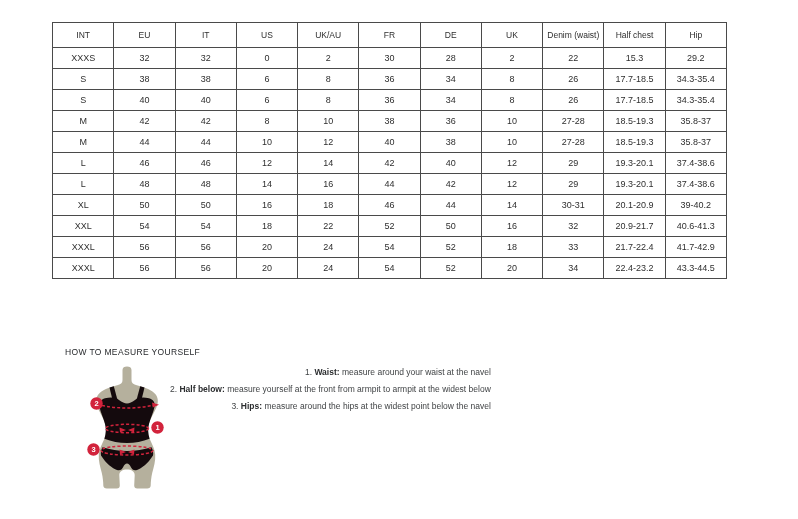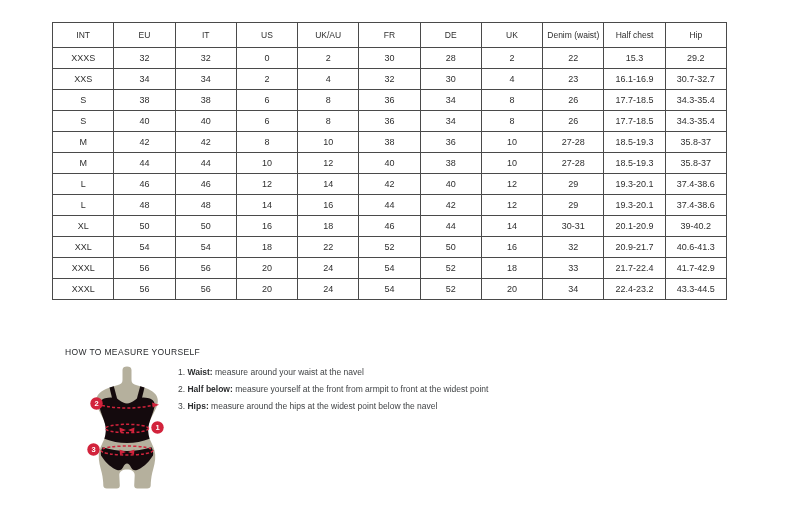--- a/index.html
+++ b/index.html
@@ -39,23 +39,23 @@
     position: absolute; left: 65px; top: 347px;
     font-size: 8.5px; font-weight: 400;
     letter-spacing: 0.35px;
     color: #26282b;
   }
   .measure-figure {
     position: absolute; left: 77px; top: 366px;
     width: 100px; height: 130px;
   }
   ol.measure-steps {
-    position: absolute; left: 178px; top: 368px;
+    position: absolute; left: 170px; top: 368px;
     margin: 0; padding: 0; list-style: none;
-    font-size: 8.5px; color: #404345;
+    font-size: 8.5px; color: #404345; text-align: right;
   }
   ol.measure-steps li { margin: 0 0 7.5px 0; line-height: 9.5px; }
   ol.measure-steps b { color: #2b2d2f; }
 
   .dash-line {
     fill: none;
     stroke: var(--accent, #d2233c);
     stroke-width: 1.5;
     stroke-dasharray: 3 2.1;
   }
@@ -93,33 +93,20 @@
           <td>32</td>
           <td>32</td>
           <td>0</td>
           <td>2</td>
           <td>30</td>
           <td>28</td>
           <td>2</td>
           <td>22</td>
           <td>15.3</td>
           <td>29.2</td>
-        </tr>
-        <tr>
-          <td>XXS</td>
-          <td>34</td>
-          <td>34</td>
-          <td>2</td>
-          <td>4</td>
-          <td>32</td>
-          <td>30</td>
-          <td>4</td>
-          <td>23</td>
-          <td>16.1-16.9</td>
-          <td>30.7-32.7</td>
         </tr>
         <tr>
           <td>S</td>
           <td>38</td>
           <td>38</td>
           <td>6</td>
           <td>8</td>
           <td>36</td>
           <td>34</td>
           <td>8</td>
@@ -315,21 +302,21 @@
 
   <ol class="measure-steps">
     <li>
       <span>1.</span>
       <b>Waist:</b>
       <span>measure around your waist at the navel</span>
     </li>
     <li>
       <span>2.</span>
       <b>Half below:</b>
-      <span>measure yourself at the front from armpit to front at the widest point</span>
+      <span>measure yourself at the front from armpit to armpit at the widest below</span>
     </li>
     <li>
       <span>3.</span>
       <b>Hips:</b>
       <span>measure around the hips at the widest point below the navel</span>
     </li>
   </ol>
 
 </div>
 

